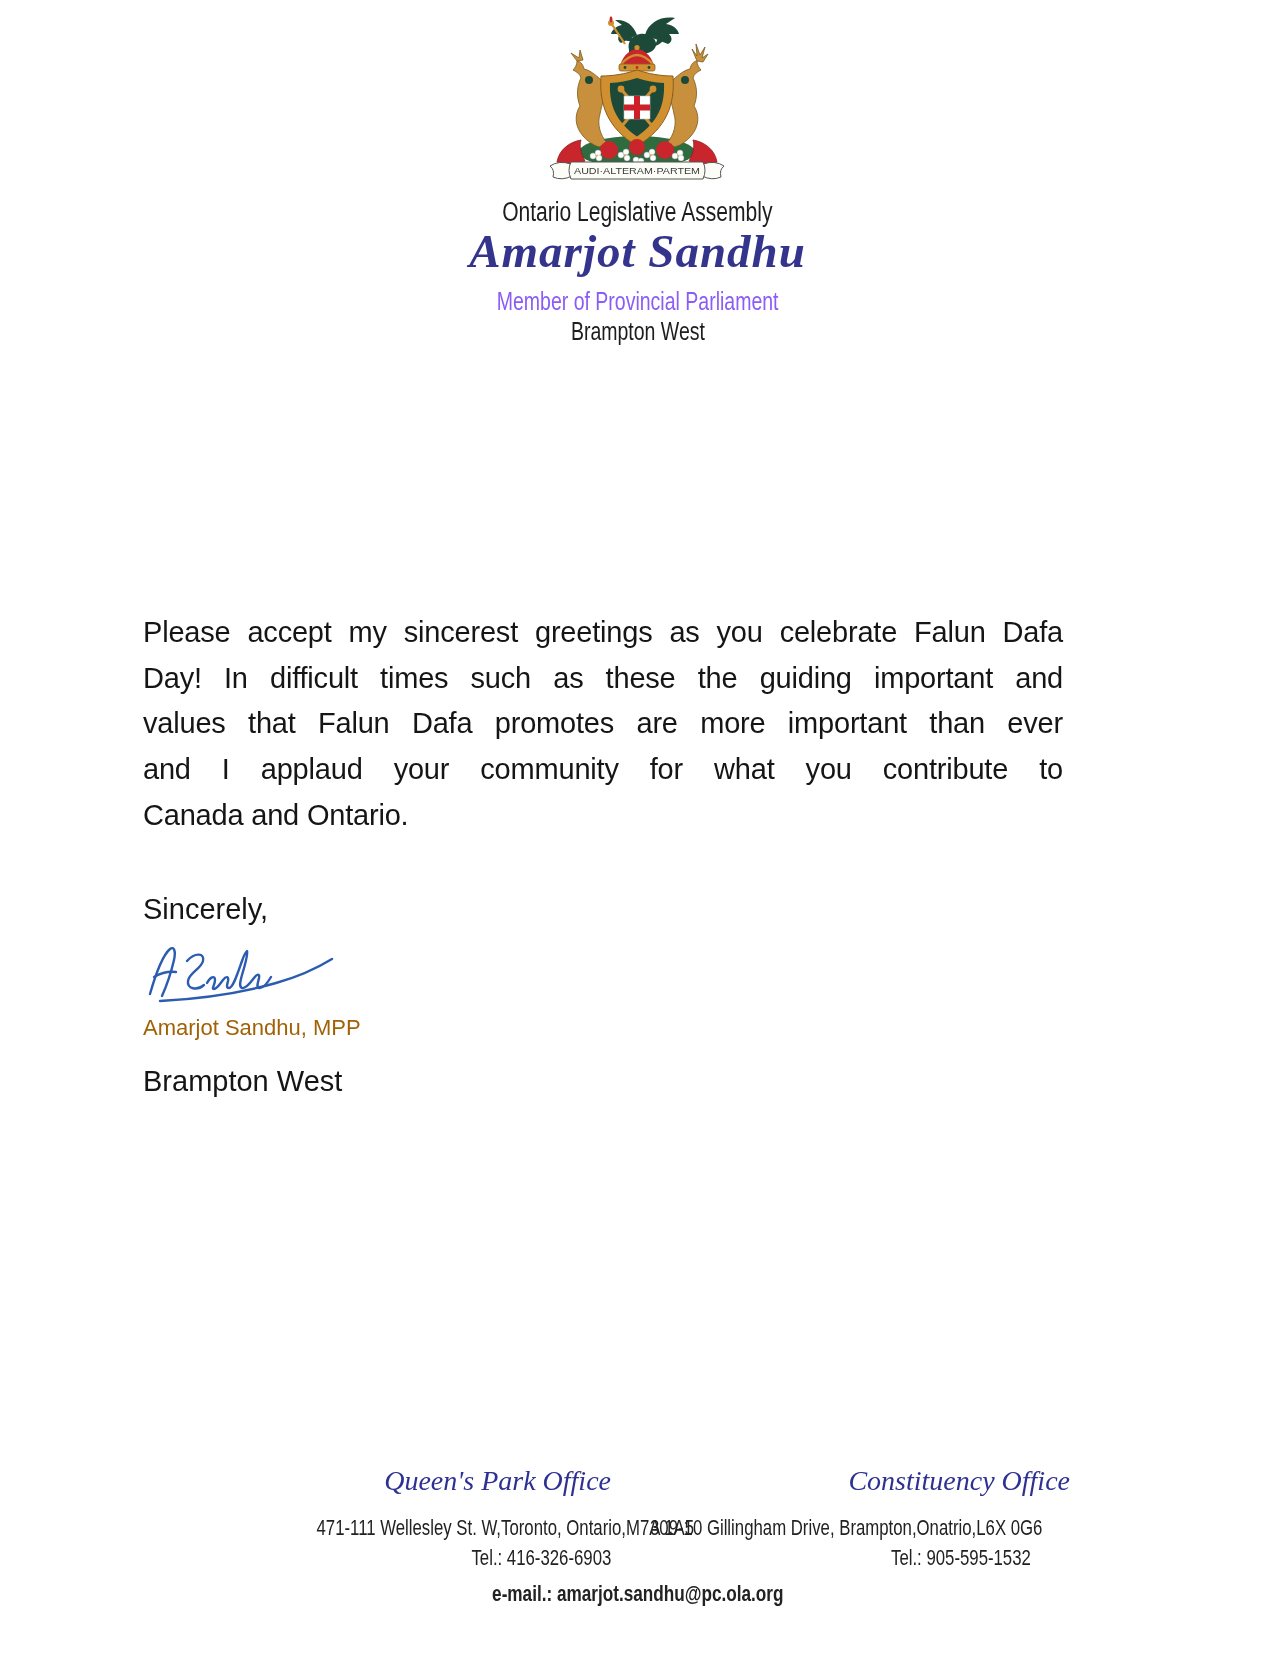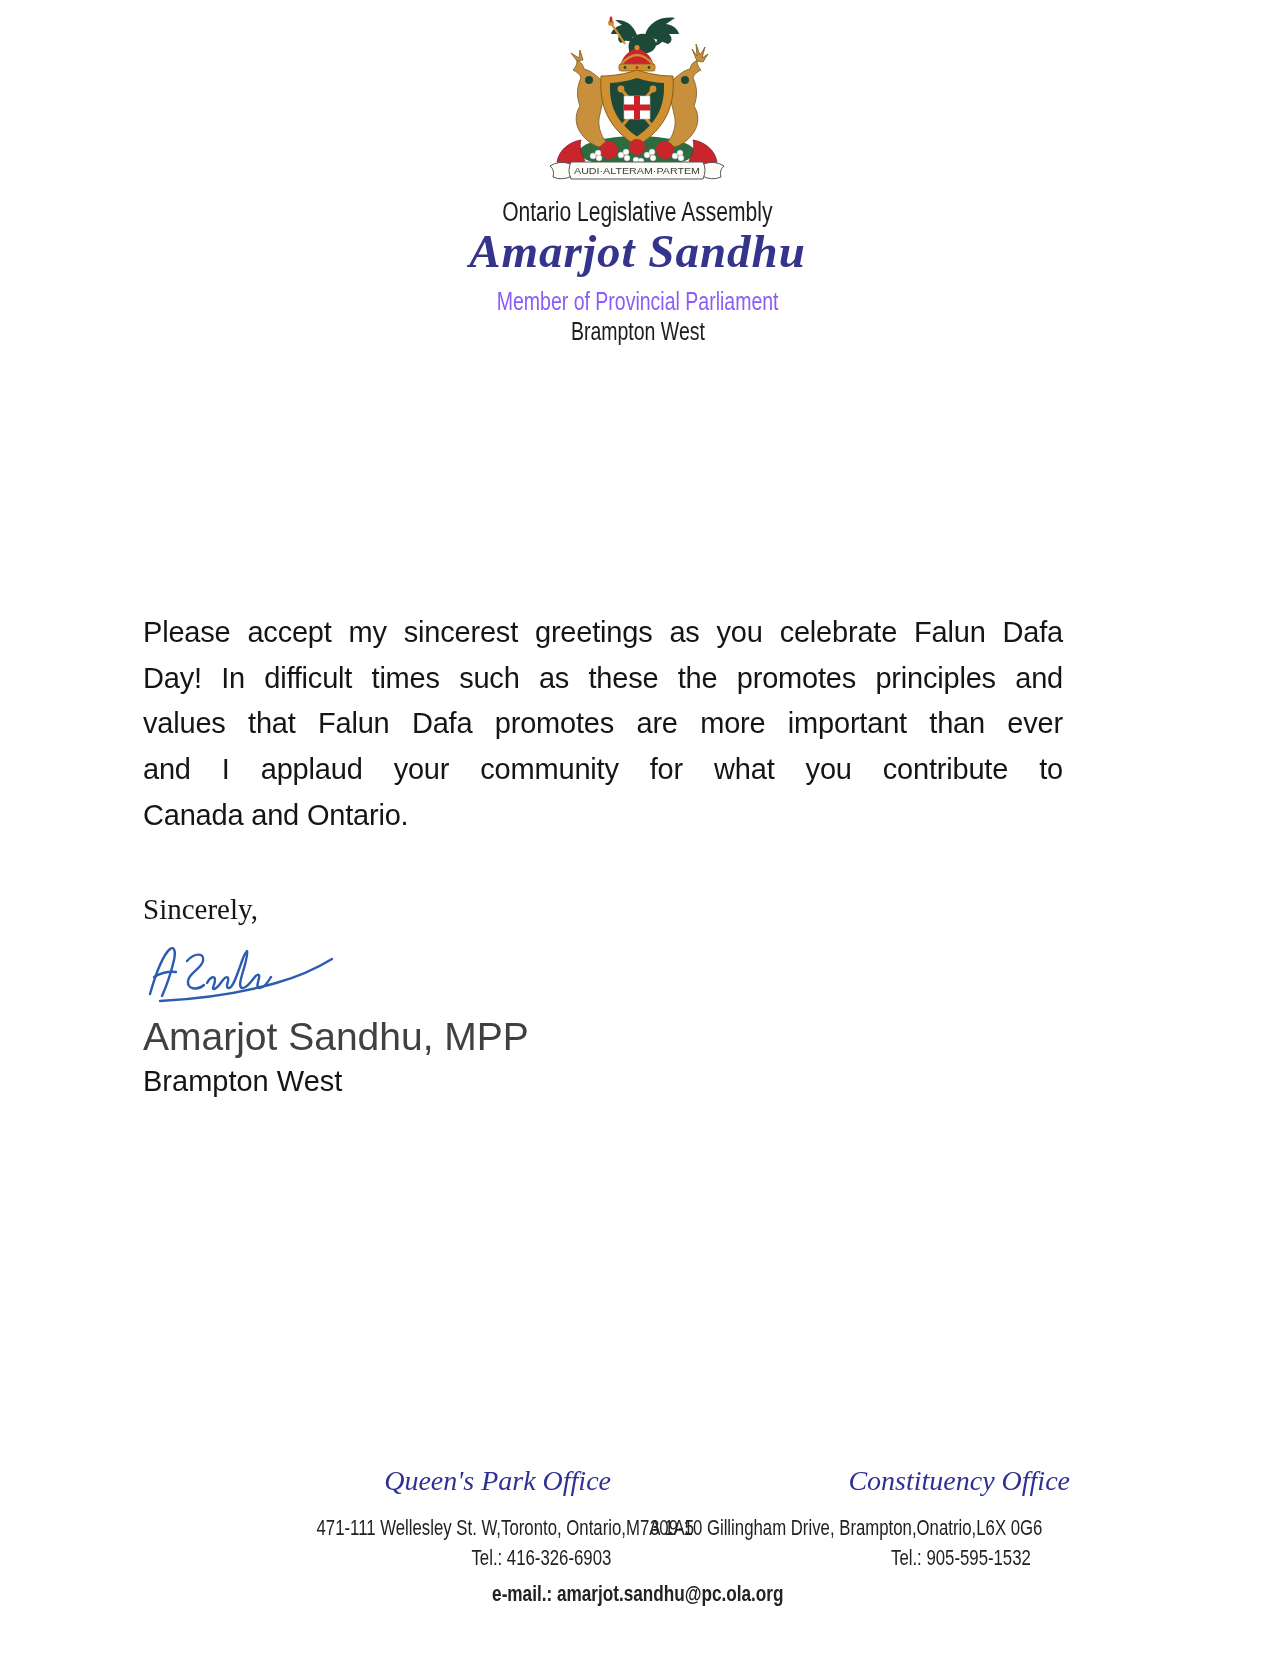--- a/index.html
+++ b/index.html
@@ -30,23 +30,23 @@
   }
   .role-line{top:287px;font-size:25px;font-weight:500;color:#8b5cf6;}
   .riding-line{top:317px;font-size:25px;font-weight:500;color:#1d1d1d;}
 
   .crest{left:537px;top:14px;width:200px;height:174px;}
 
   .body-block{left:143px;top:610px;width:920px;font-size:29px;line-height:45.7px;letter-spacing:-0.2px;color:#151515;}
   .jline{text-align:justify;text-align-last:justify;}
   .jline.last{text-align-last:left;}
 
-  .closing{left:143px;top:893px;font-size:29px;color:#151515;font-family:Liberation Serif, serif;}
+  .closing{left:143px;top:893px;font-size:29px;color:#151515;}
   .signature{left:146px;top:942px;width:200px;height:66px;}
-  .signer{left:143px;top:1015px;font-size:39px;color:#404040;}
+  .signer{left:143px;top:1015px;font-size:22px;color:#a16207;}
   .signer2{left:143px;top:1065px;font-size:29px;color:#151515;}
 
   .office-col{top:1466px;}
   .office-left{left:210px;width:401px;text-align:right;}
   .office-right{left:650px;width:420px;text-align:right;}
   .office-title{
     font-family:"Liberation Serif",serif;
     font-style:italic;
     font-size:28px;line-height:30px;
     color:#2e3192;
@@ -153,21 +153,21 @@
   <div class="abs centerband mpp-name">Amarjot Sandhu</div>
   <div class="abs centerband role-line">
     <span class="cond o-c">Member of Provincial Parliament</span>
   </div>
   <div class="abs centerband riding-line">
     <span class="cond o-c">Brampton West</span>
   </div>
 
   <div class="abs body-block">
     <div class="jline">Please accept my sincerest greetings as you celebrate Falun Dafa</div>
-    <div class="jline">Day! In difficult times such as these the promotes principles and</div>
+    <div class="jline">Day! In difficult times such as these the guiding important and</div>
     <div class="jline">values that Falun Dafa promotes are more important than ever</div>
     <div class="jline">and I applaud your community for what you contribute to</div>
     <div class="jline last">Canada and Ontario.</div>
   </div>
 
   <div class="abs closing">Sincerely,</div>
 
   <svg class="abs signature" viewBox="0 0 200 66" aria-label="ASandhu">
     <g fill="none" stroke="#2b5cb0" stroke-width="2.4" stroke-linecap="round" stroke-linejoin="round">
       <path d="M4,52 C10,31 17,13 24,7 C28,4 30,9 28,18 C25,31 20,45 16,54"></path>

